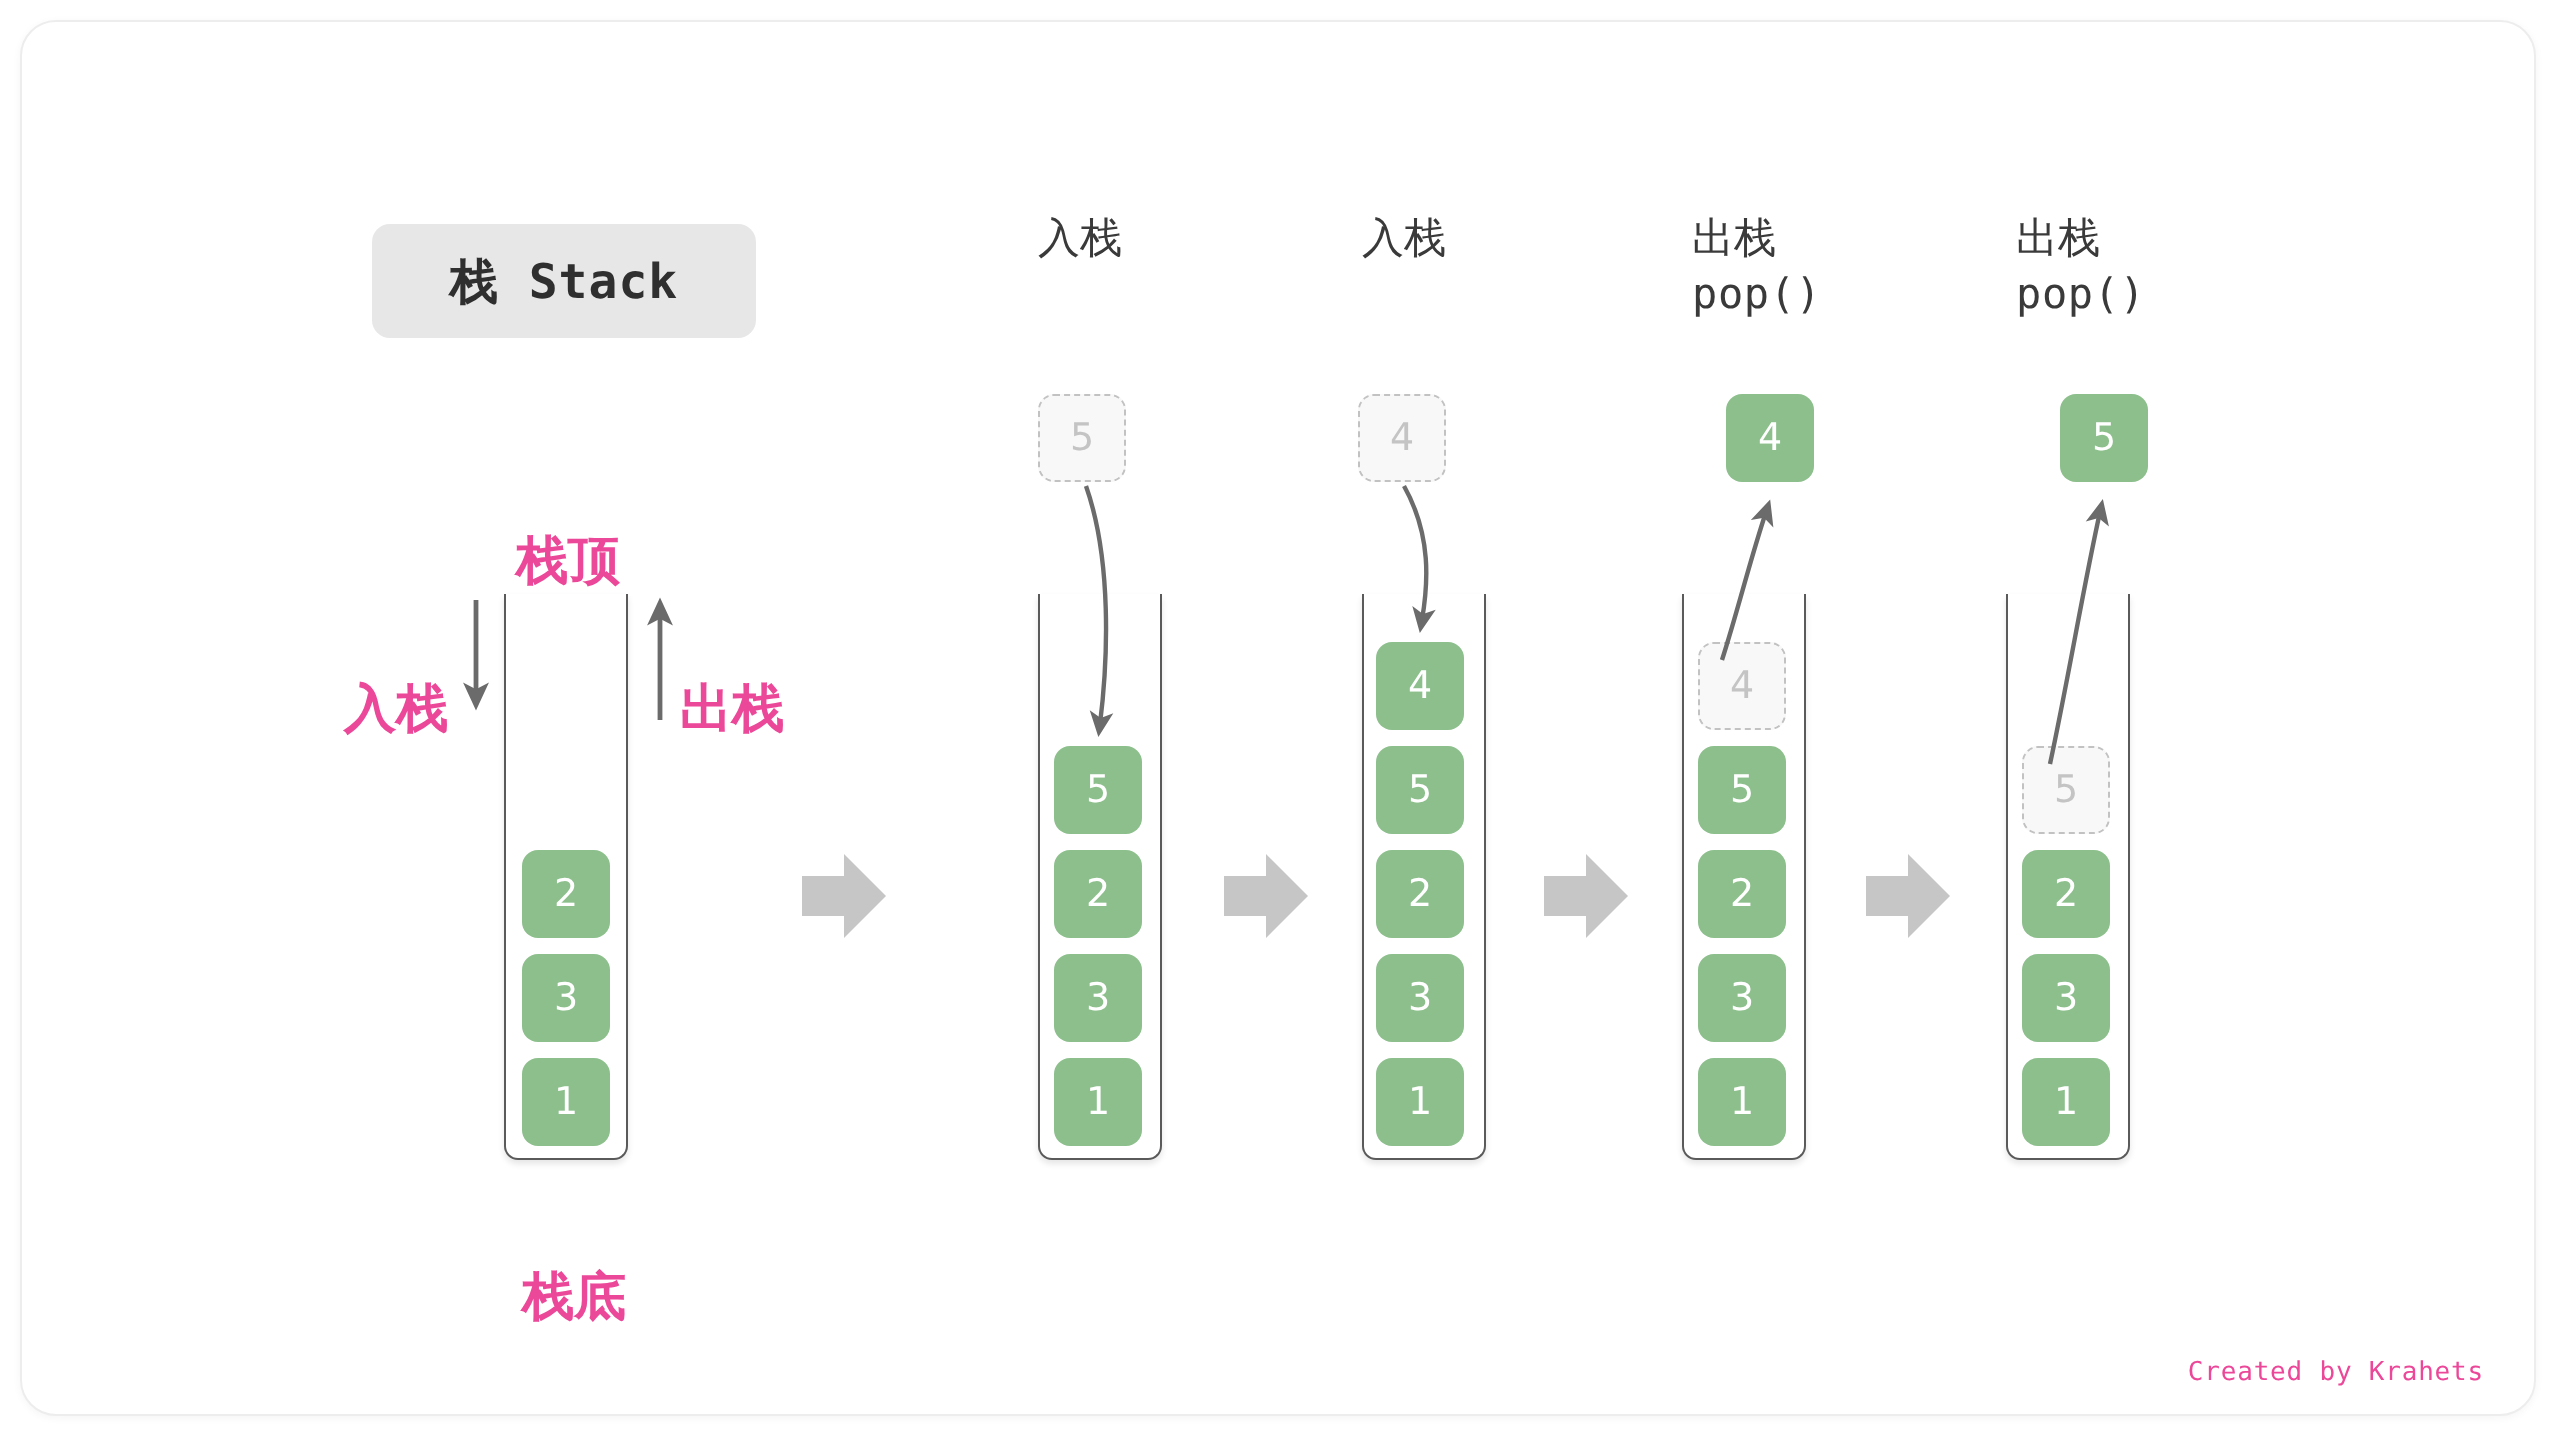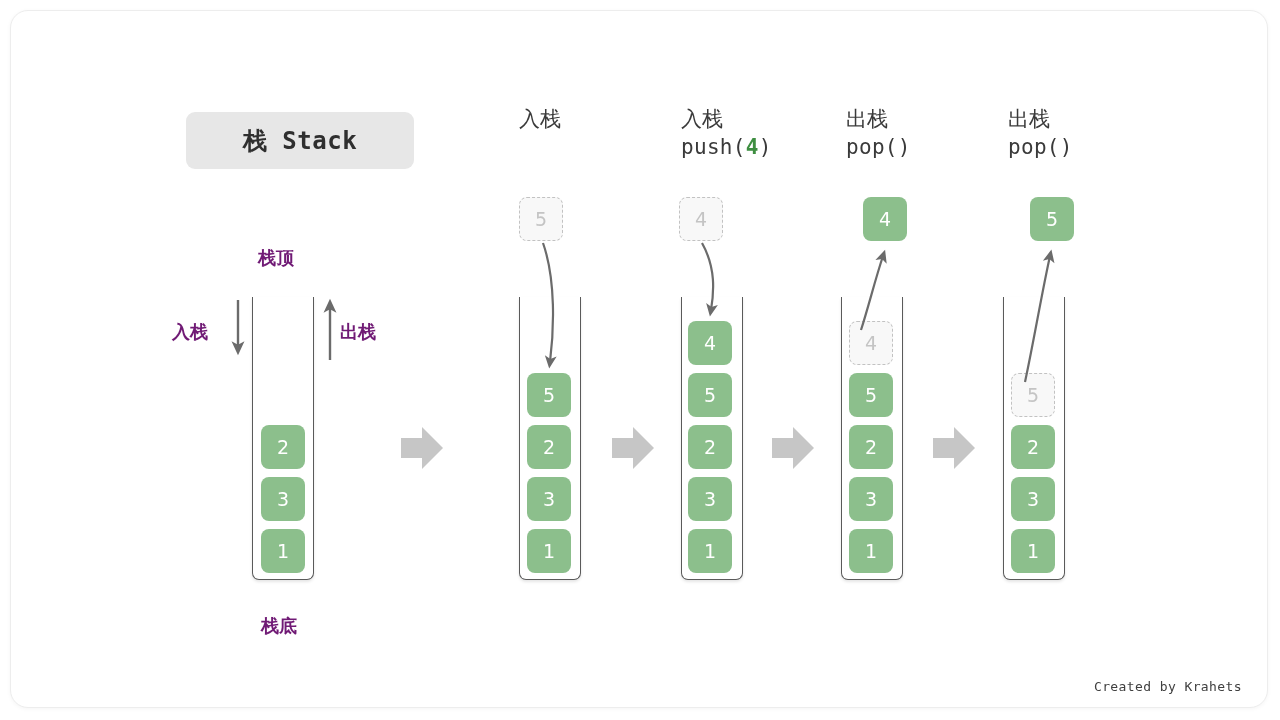--- a/index.html
+++ b/index.html
@@ -29,42 +29,43 @@
     border-radius: 18px;
     box-sizing: border-box;
     box-shadow: 0 1px 4px rgba(0,0,0,0.045);
   }
 
   
   .title-chip {
     position: absolute;
     left: 186px;
     top: 112px;
-    width: 228px;
+    width: 192px;
     height: 57px;
     background: #e7e7e7;
     border-radius: 9px;
     display: flex;
     align-items: center;
     justify-content: center;
     font-family: "DejaVu Sans Mono", "Liberation Mono", monospace;
     font-size: 24px;
     font-weight: bold;
     color: #2f2f2f;
     letter-spacing: 0.5px;
   }
 
   
   .cn-label {
     position: absolute;
     font-family: "DejaVu Sans", "Liberation Sans", sans-serif;
-    font-size: 18px;
+    font-size: 26px;
     font-weight: bold;
-    color: #701a75;
+    color: #ec4899;
     white-space: nowrap;
+    margin-top: 17px;
   }
 
   
   .op-head {
     position: absolute;
     width: 170px;
     text-align: left;
     white-space: nowrap;
   }
   .op-head .cn {
@@ -133,21 +134,21 @@
     pointer-events: none;
   }
 
   
   .footer {
     position: absolute;
     right: 38px;
     bottom: 26px;
     font-family: "DejaVu Sans Mono", "Liberation Mono", monospace;
     font-size: 13px;
-    color: #404040;
+    color: #ec4899;
     letter-spacing: 0.4px;
   }
 </style>
 </head>
 <body>
 
 <div id="canvas">
   <div class="card"></div>
 
   <div class="title-chip">栈 Stack</div>
@@ -167,21 +168,20 @@
   </div>
   <div class="cell ghost" style="left:519px; top:197px;">5</div>
   <div class="vessel" style="left:519px; top:297px; height:283px;"></div>
   <div class="cell solid" style="left:527px; top:373px;">5</div>
   <div class="cell solid" style="left:527px; top:425px;">2</div>
   <div class="cell solid" style="left:527px; top:477px;">3</div>
   <div class="cell solid" style="left:527px; top:529px;">1</div>
 
   <div class="op-head" style="left:681px; top:106px;">
     <div class="cn">入栈</div>
-    <div class="code"><span>push(</span><span class="arg">4</span><span>)</span></div>
   </div>
   <div class="cell ghost" style="left:679px; top:197px;">4</div>
   <div class="vessel" style="left:681px; top:297px; height:283px;"></div>
   <div class="cell solid" style="left:688px; top:321px;">4</div>
   <div class="cell solid" style="left:688px; top:373px;">5</div>
   <div class="cell solid" style="left:688px; top:425px;">2</div>
   <div class="cell solid" style="left:688px; top:477px;">3</div>
   <div class="cell solid" style="left:688px; top:529px;">1</div>
 
   <div class="op-head" style="left:846px; top:106px;">

